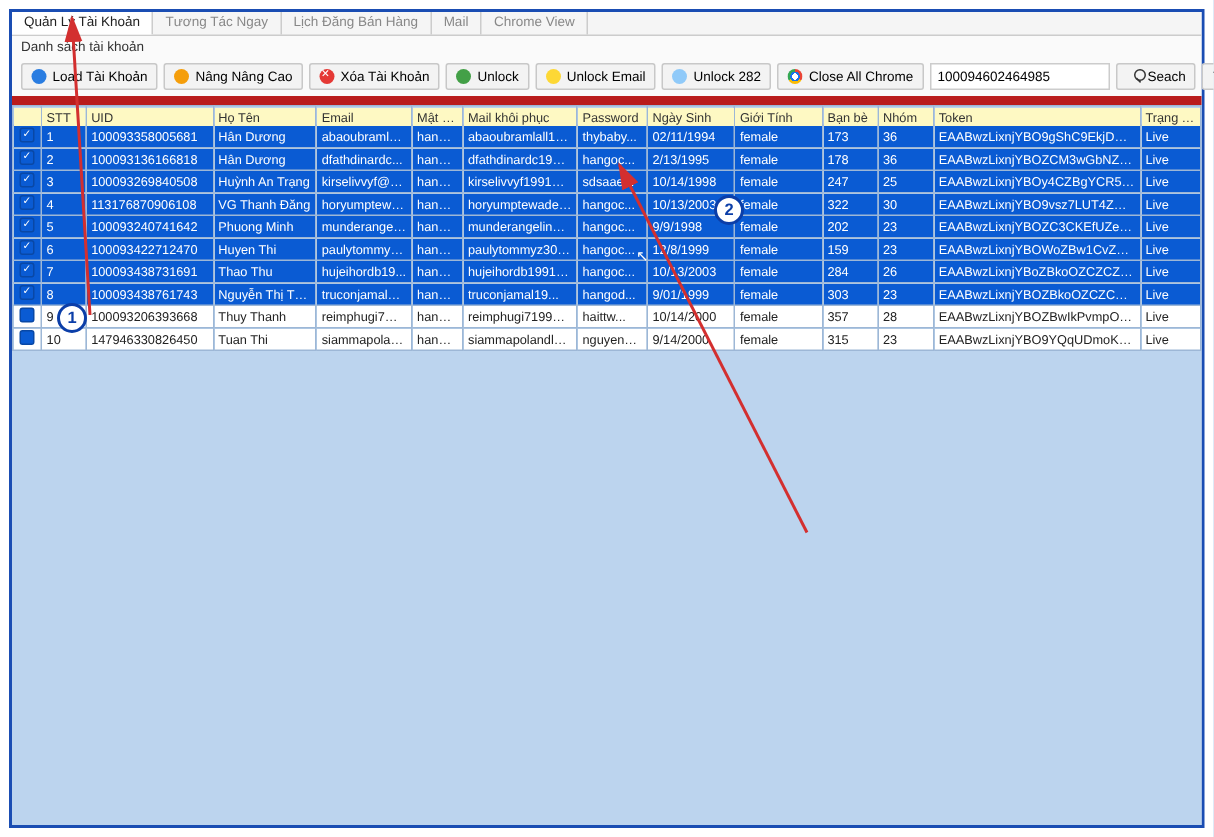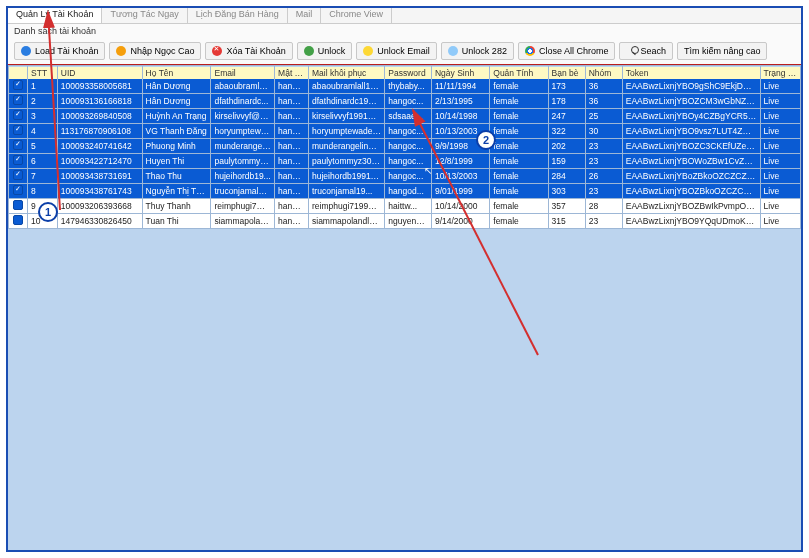--- a/index.html
+++ b/index.html
@@ -2,21 +2,21 @@
 <html><head>
 <meta charset="utf-8">
 <style>
 * { box-sizing: border-box; margin: 0; padding: 0; }
 body { font-family: "Segoe UI", Tahoma, Arial, sans-serif; font-size: 10px; background: #fff; position: relative; width: 809px; height: 558px; overflow: hidden; }
 .frame { position: absolute; left: 6px; top: 6px; right: 6px; bottom: 6px; border: 2px solid #1a4db3; background: #fff; display: flex; flex-direction: column; }
 .tabs { display: flex; background: #f5f5f5; border-bottom: 1px solid #ccc; height: 16px; }
 .tab { padding: 1px 8px; border-right: 1px solid #ccc; color: #888; font-size: 9px; cursor: pointer; white-space: nowrap; }
 .tab.active { background: #fff; color: #222; }
 .subtitle { padding: 2px 6px; font-size: 9px; color: #333; background: #fafafa; }
-.toolbar { display: flex; align-items: center; gap: 4px; padding: 4px 6px; border-bottom: 1px solid #b91c1c; background: #fafafa; }
+.toolbar { display: flex; align-items: center; gap: 4px; padding: 4px 6px; border-bottom: 6px solid #b91c1c; background: #fafafa; }
 .btn { display: inline-flex; align-items: center; gap: 4px; padding: 3px 6px; border: 1px solid #c8c8c8; background: #f3f3f3; border-radius: 2px; font-size: 9px; cursor: pointer; white-space: nowrap; }
 .ico { width: 10px; height: 10px; display: inline-block; border-radius: 50%; }
 .ico-blue { background: #2a7de1; }
 .ico-orange { background: #f59e0b; }
 .ico-redx { background: #e53935; position: relative; }
 .ico-redx::before { content: "✕"; color: #fff; font-size: 7px; position: absolute; left: 1px; top: -1px; }
 .ico-green { background: #43a047; }
 .ico-yellow { background: #fdd835; }
 .ico-cyan { background: #90caf9; }
 .ico-chrome { background: radial-gradient(circle at 50% 50%, #fff 0 30%, #1a73e8 30% 45%, transparent 45%), conic-gradient(#ea4335 0 33%, #fbbc05 33% 66%, #34a853 66% 100%); }
@@ -51,21 +51,21 @@
       <div class="tab">Chrome View</div>
     </div>
   <div class="subtitle">Danh sách tài khoản</div>
   <div class="toolbar">
     <button class="btn">
         <span class="ico ico-blue"></span>
         <span>Load Tài Khoản</span>
       </button>
     <button class="btn">
         <span class="ico ico-orange"></span>
-        <span>Nhập Ngọc Cao</span>
+        <span>Nâng Nâng Cao</span>
       </button>
     <button class="btn">
         <span class="ico ico-redx"></span>
         <span>Xóa Tài Khoản</span>
       </button>
     <button class="btn">
         <span class="ico ico-green"></span>
         <span>Unlock</span>
       </button>
     <button class="btn">
@@ -73,20 +73,21 @@
         <span>Unlock Email</span>
       </button>
     <button class="btn">
         <span class="ico ico-cyan"></span>
         <span>Unlock 282</span>
       </button>
     <button class="btn">
         <span class="ico ico-chrome"></span>
         <span>Close All Chrome</span>
       </button>
+    <input class="search-input" value="100094602464985" style="">
     <button class="btn">
         <span class="ico ico-search"></span>
         <span>Seach</span>
       </button>
     <button class="btn">
         <span>Tìm kiếm nâng cao</span>
       </button>
   </div>
   <div class="table-wrap">
     <table>
@@ -110,38 +111,38 @@
           <tr id="thead-row">
             <th></th>
             <th>STT</th>
             <th>UID</th>
             <th>Họ Tên</th>
             <th>Email</th>
             <th>Mật k...</th>
             <th>Mail khôi phục</th>
             <th>Password</th>
             <th>Ngày Sinh</th>
-            <th>Quản Tính</th>
+            <th>Giới Tính</th>
             <th>Bạn bè</th>
             <th>Nhóm</th>
             <th>Token</th>
             <th>Trạng Thái</th>
           </tr>
         </thead>
       <tbody id="tbody">
           <tr class="sel">
             <td class="chk"><span class="cb"></span></td>
             <td>1</td>
             <td>100093358005681</td>
             <td>Hân Dương</td>
             <td>abaoubramlall...</td>
             <td>han@g...</td>
             <td>abaoubramlall1991@o...</td>
             <td>thybaby...</td>
-            <td>11/11/1994</td>
+            <td>02/11/1994</td>
             <td>female</td>
             <td>173</td>
             <td>36</td>
             <td>EAABwzLixnjYBO9gShC9EkjDH0Y9...</td>
             <td>Live</td>
           </tr>
           <tr class="sel">
             <td class="chk"><span class="cb"></span></td>
             <td>2</td>
             <td>100093136166818</td>

